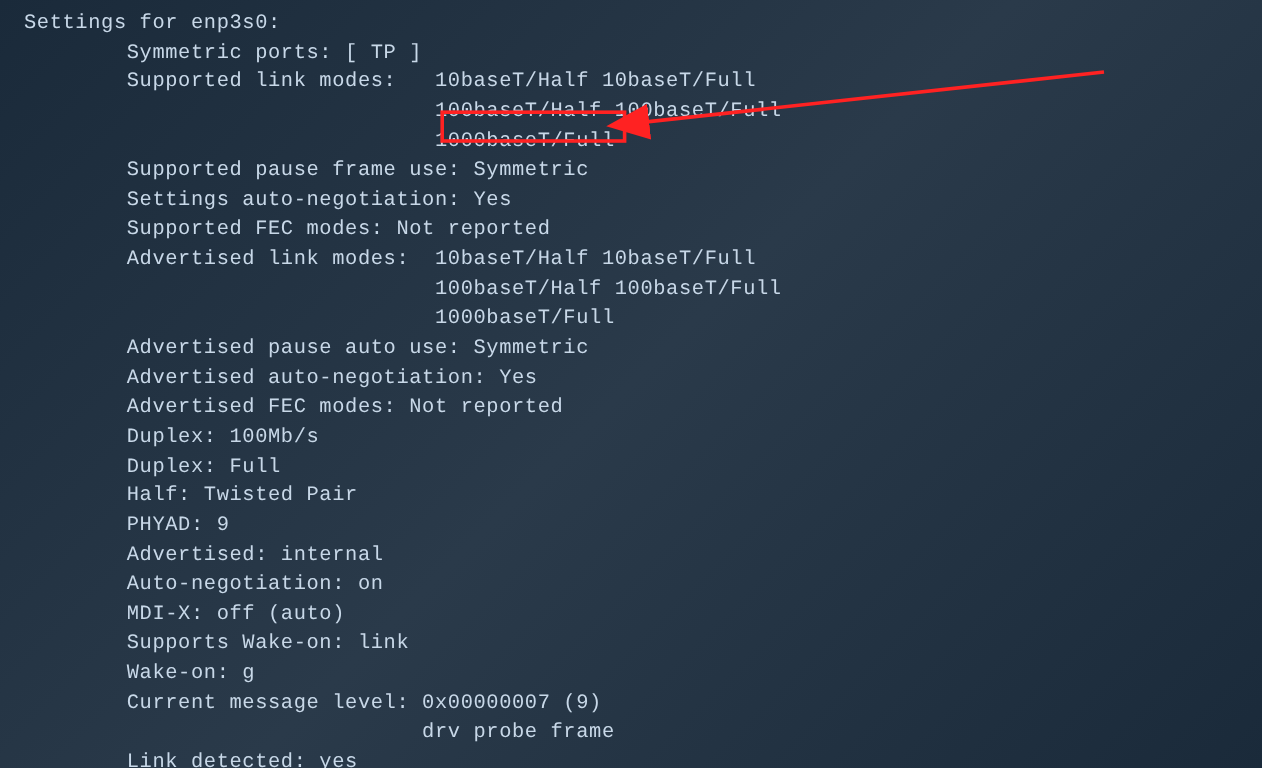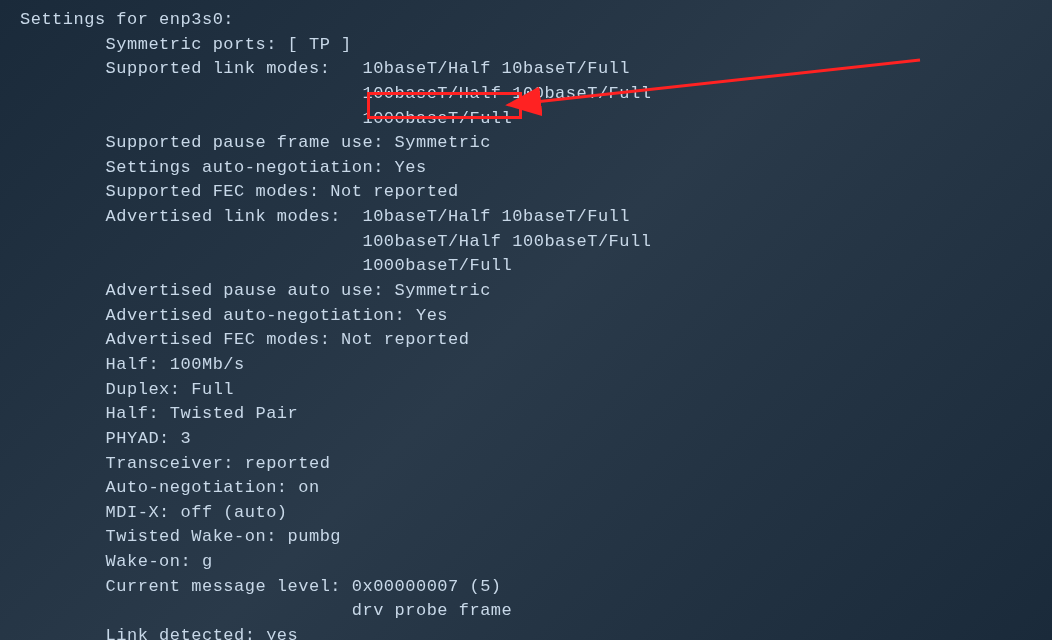--- a/index.html
+++ b/index.html
@@ -49,30 +49,30 @@
 <div class="line">                                1000baseT/Full</div>
 <div class="line">        Supported pause frame use: Symmetric</div>
 <div class="line">        Settings auto-negotiation: Yes</div>
 <div class="line">        Supported FEC modes: Not reported</div>
 <div class="line">        Advertised link modes:  10baseT/Half 10baseT/Full</div>
 <div class="line">                                100baseT/Half 100baseT/Full</div>
 <div class="line">                                1000baseT/Full</div>
 <div class="line">        Advertised pause auto use: Symmetric</div>
 <div class="line">        Advertised auto-negotiation: Yes</div>
 <div class="line">        Advertised FEC modes: Not reported</div>
-<div class="line">        Half: 100Mb/s</div>
+<div class="line">        Duplex: 100Mb/s</div>
 <div class="line">        Duplex: Full</div>
 <div class="line">        Half: Twisted Pair</div>
-<div class="line">        PHYAD: 3</div>
-<div class="line">        Transceiver: reported</div>
+<div class="line">        PHYAD: 9</div>
+<div class="line">        Advertised: internal</div>
 <div class="line">        Auto-negotiation: on</div>
 <div class="line">        MDI-X: off (auto)</div>
-<div class="line">        Twisted Wake-on: pumbg</div>
+<div class="line">        Supports Wake-on: link</div>
 <div class="line">        Wake-on: g</div>
-<div class="line">        Current message level: 0x00000007 (5)</div>
+<div class="line">        Current message level: 0x00000007 (9)</div>
 <div class="line">                               drv probe frame</div>
 <div class="line"></div>
 <div class="line">        Link detected: yes</div>
 
 <div class="highlight-box"></div>
 
 <svg class="arrow-svg" width="450" height="100">
   <defs>
     <marker id="arrowhead" markerWidth="12" markerHeight="10" refX="2" refY="5" orient="auto">
       <polygon points="0 0, 12 5, 0 10" fill="#ff2222"></polygon>

